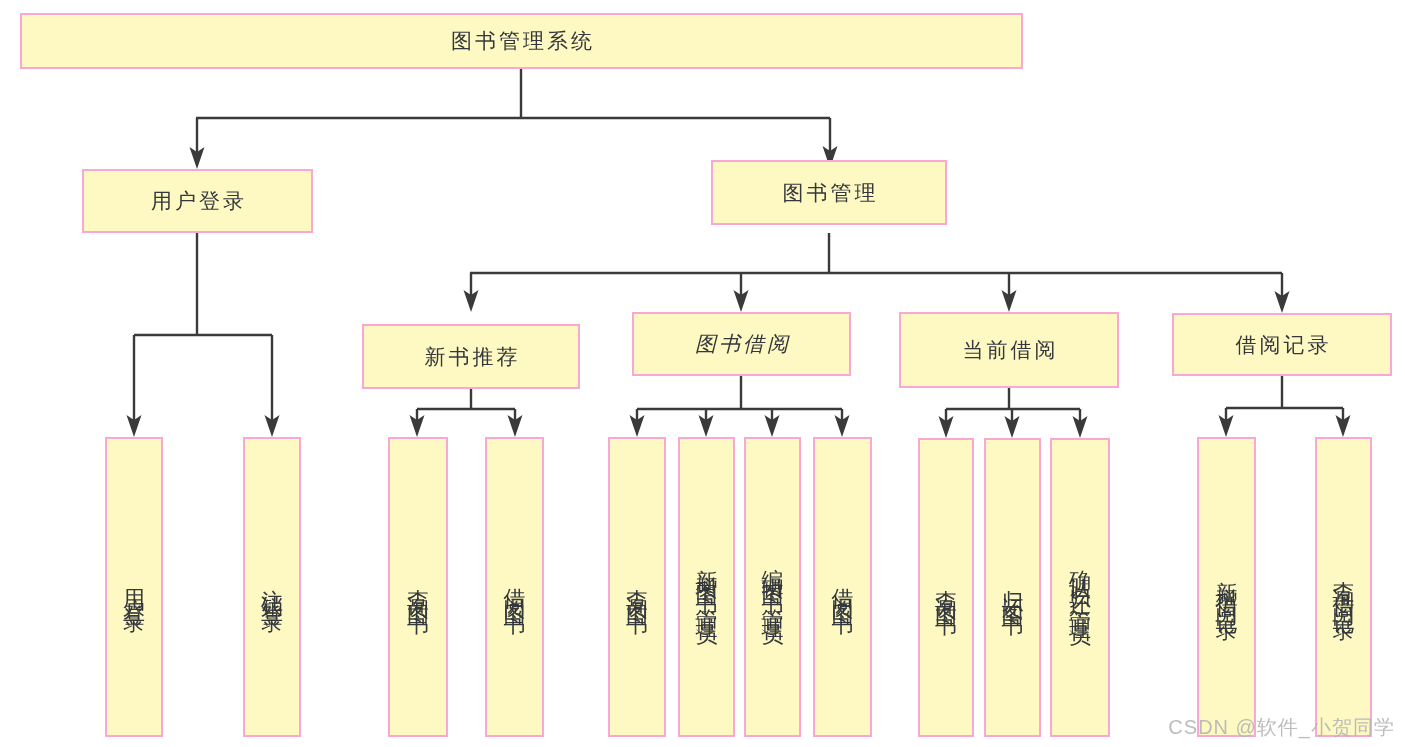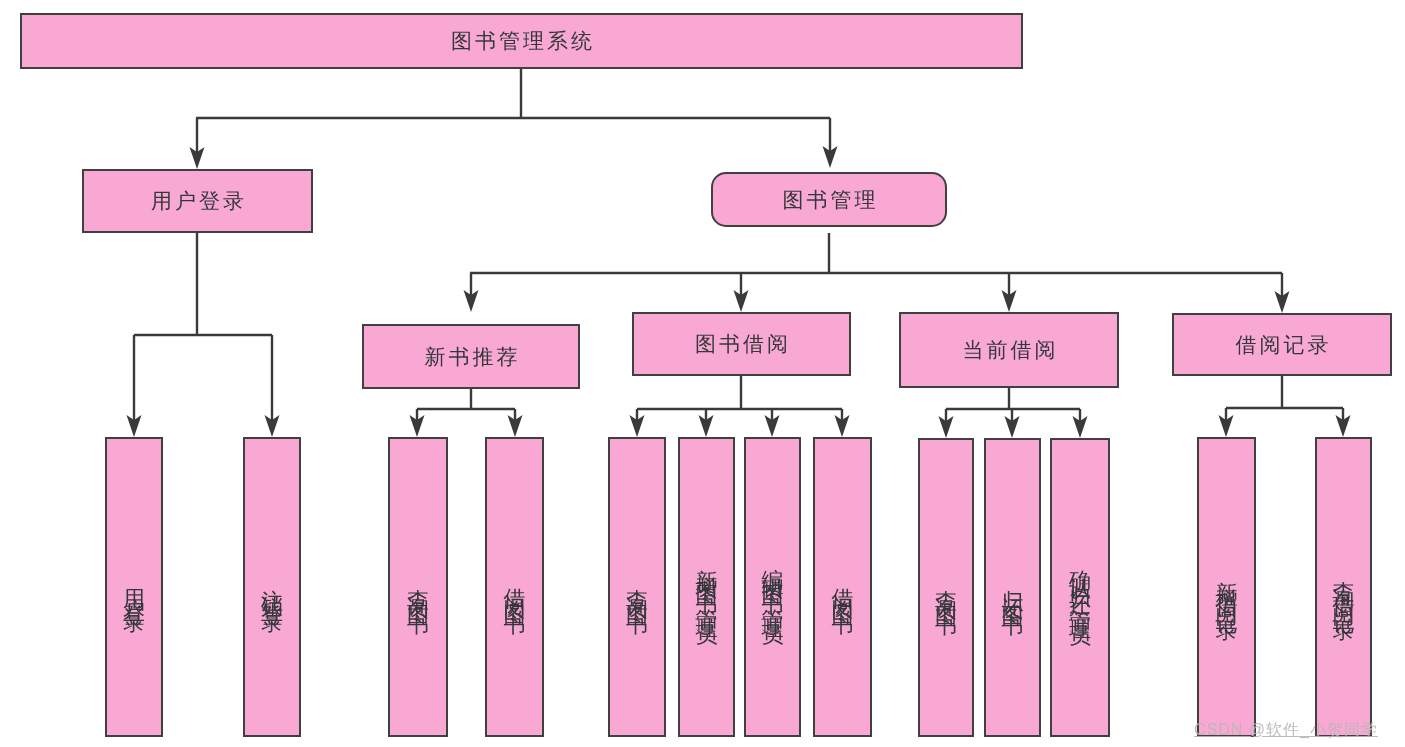--- a/index.html
+++ b/index.html
@@ -11,22 +11,22 @@
     font-family:"Liberation Sans",sans-serif;
     overflow:hidden;
   }
   #connector-svg{
     position:absolute;left:0;top:0;width:1405px;height:747px;
     z-index:1;
   }
   .node{
     position:absolute;
     box-sizing:border-box;
-    background:#f9a8d4;
-    border:2px solid #404040;
+    background:#fef9c3;
+    border:2px solid #f9a8d4;
     color:#34383c;
     display:flex;
     align-items:center;
     justify-content:center;
     z-index:2;
   }
   .h-node{
     font-size:21px;
     letter-spacing:3px;
     text-indent:3px;
@@ -34,28 +34,27 @@
   }
   .v-node{
     writing-mode:vertical-lr;
     text-orientation:mixed;
     font-size:22px;
     letter-spacing:8px;
     line-height:1;
   }
   #watermark{
     position:absolute;
-    right:27px;
+    right:10px;
     bottom:6px;
-    font-size:16px;
+    font-size:20px;
     letter-spacing:1px;
     color:rgba(182,182,182,0.92);
     z-index:3;
     white-space:nowrap;
-    text-decoration:underline;
   }
 </style>
 </head>
 <body>
 
 <div id="canvas">
 
   <svg id="connector-svg" viewBox="0 0 1405 747" xmlns="http://www.w3.org/2000/svg">
       <line x1="521" y1="69" x2="521" y2="118" stroke="#3a3a3a" stroke-width="2.4"></line>
       <line x1="196" y1="118" x2="830" y2="118" stroke="#3a3a3a" stroke-width="2.4"></line>
@@ -107,24 +106,24 @@
       <polygon points="1072.5,416 1080,438 1087.5,416 1080,421" fill="#3a3a3a"></polygon>
       <line x1="1226" y1="408" x2="1226" y2="423" stroke="#3a3a3a" stroke-width="2.4"></line>
       <polygon points="1218.5,415 1226,437 1233.5,415 1226,420" fill="#3a3a3a"></polygon>
       <line x1="1343" y1="408" x2="1343" y2="423" stroke="#3a3a3a" stroke-width="2.4"></line>
       <polygon points="1335.5,415 1343,437 1350.5,415 1343,420" fill="#3a3a3a"></polygon>
     </svg>
 
   <div class="node h-node" style="left:20px;top:13px;width:1003px;height:56px;">图书管理系统</div>
 
   <div class="node h-node" style="left:82px;top:169px;width:231px;height:64px;">用户登录</div>
-  <div class="node h-node" style="left:711px;top:172px;width:236px;height:55px;border-radius:15px;">图书管理</div>
+  <div class="node h-node" style="left:711px;top:160px;width:236px;height:65px;">图书管理</div>
 
   <div class="node h-node" style="left:362px;top:311px;width:218px;height:65px;margin-top:13px;">新书推荐</div>
-  <div class="node h-node" style="left:632px;top:312px;width:219px;height:64px;">图书借阅</div>
+  <div class="node h-node" style="left:632px;top:312px;width:219px;height:64px;font-style:italic;">图书借阅</div>
   <div class="node h-node" style="left:899px;top:312px;width:220px;height:76px;">当前借阅</div>
   <div class="node h-node" style="left:1172px;top:313px;width:220px;height:63px;">借阅记录</div>
 
   <div class="node v-node" style="left:105px;top:437px;width:58px;height:300px;">用户登录</div>
   <div class="node v-node" style="left:243px;top:437px;width:58px;height:300px;">注销登录</div>
 
   <div class="node v-node" style="left:388px;top:437px;width:60px;height:300px;">查询图书</div>
   <div class="node v-node" style="left:485px;top:437px;width:59px;height:300px;">借阅图书</div>
 
   <div class="node v-node" style="left:608px;top:437px;width:58px;height:300px;">查询图书</div>

